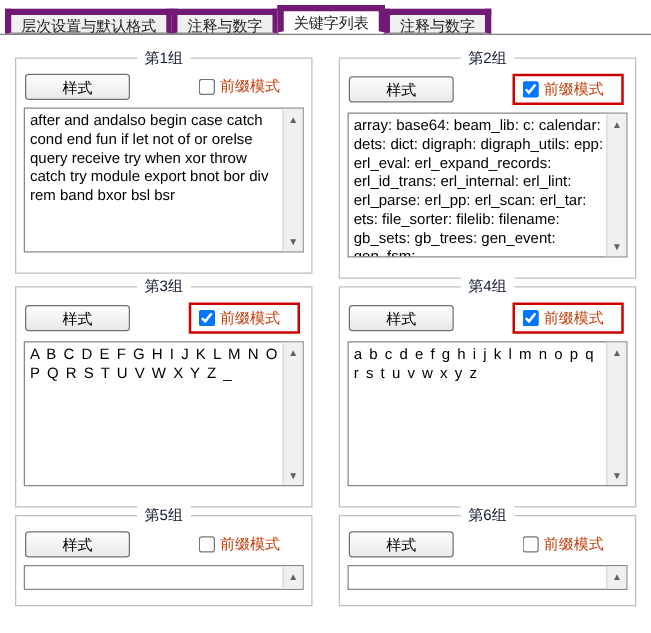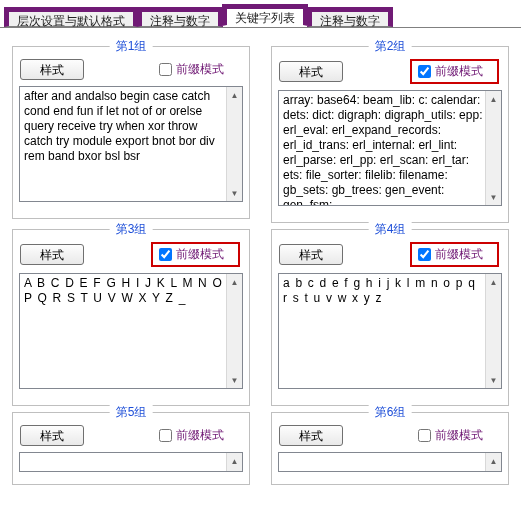--- a/index.html
+++ b/index.html
@@ -68,30 +68,30 @@
     padding: 4px 5px 16px 5px;
     position: relative;
   }
   .group-title {
     position: absolute;
     top: -9px;
     left: 50%;
     transform: translateX(-50%);
     background: #fff;
     padding: 0 6px;
-    color: #1d4ed8;
+    color: #0f172a;
   }
   .top-row {
     display: flex;
     align-items: center;
     justify-content: space-between;
     padding: 8px 2px 6px 2px;
   }
   .style-btn {
-    width: 64px;
+    width: 84px;
     height: 21px;
     border: 1px solid #707070;
     border-radius: 3px;
     background: linear-gradient(#fdfdfd, #e9e9e9);
     font-size: 12px;
     line-height: 14px;
     text-align: center;
     padding: 0;
     cursor: pointer;
   }
@@ -103,21 +103,21 @@
   }
   .prefix-wrap.highlight {
     border: 2px solid #c00;
     padding: 2px 14px 2px 6px;
     margin-right: 2px;
   }
   input.cb {
     width: 13px; height: 13px;
     margin: 0;
   }
-  .prefix-label { color: #701a75; }
+  .prefix-label { color: #c2410c; }
 
   .kw-area {
     position: relative;
     height: 116px;
     margin: 0 1px;
   }
   .kw-text {
     width: 100%;
     height: 100%;
     border: 1px solid #828790;

